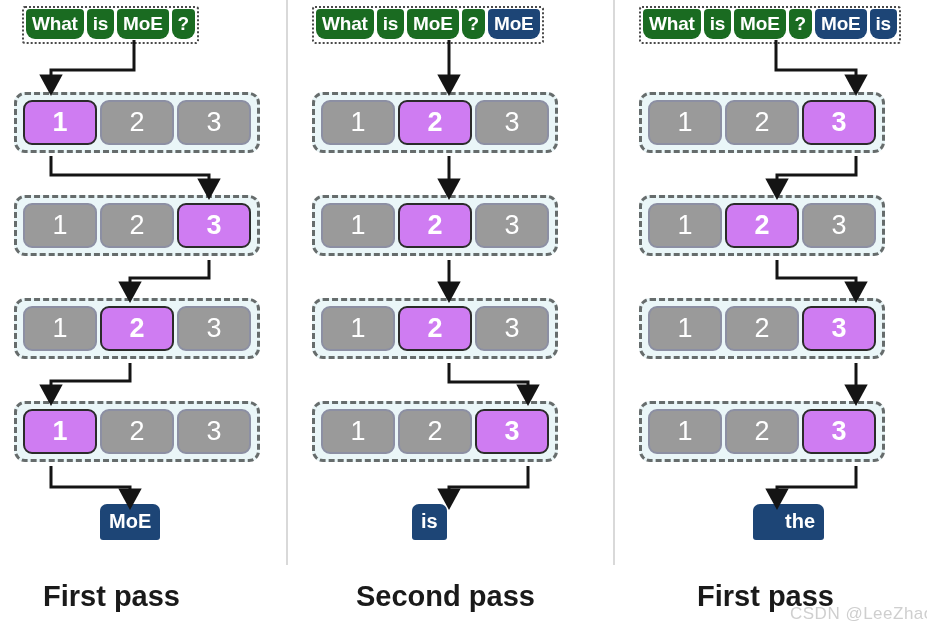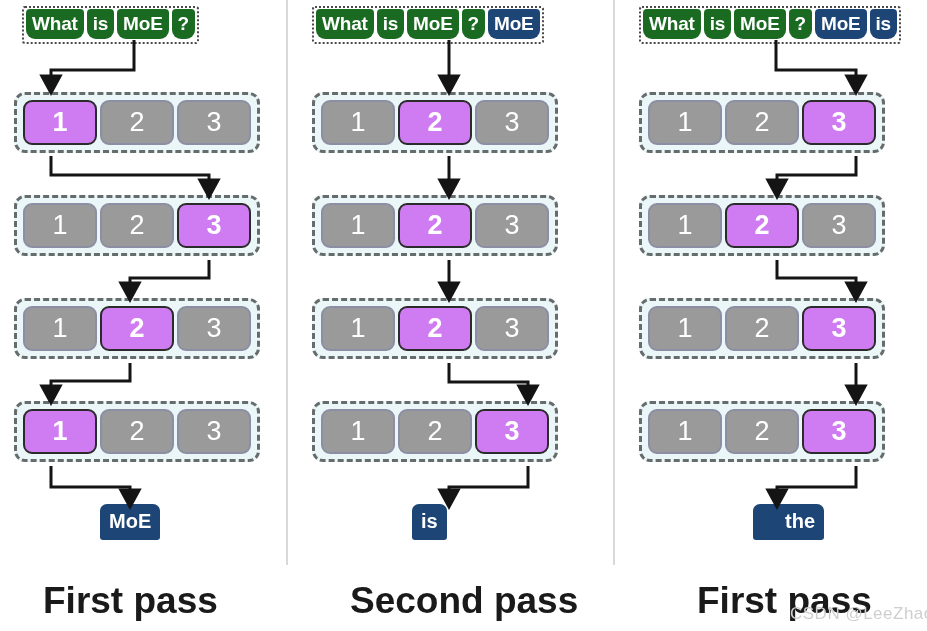--- a/index.html
+++ b/index.html
@@ -94,25 +94,25 @@
     padding:7px 9px 9px 9px;
     border-radius:7px 7px 3px 3px;
   }
   #col-1 .output{left:100px;top:504px;}
   #col-2 .output{left:124px;top:504px;}
   #col-3 .output{left:138px;top:504px;padding-left:32px;}
 
   
   .caption{
     position:absolute;top:580px;
-    font-size:37px;font-weight:bold;color:#1a1a1a;
+    font-size:29px;font-weight:bold;color:#1a1a1a;
     white-space:nowrap;
   }
   #col-1 .caption{left:43px;}
-  #col-2 .caption{left:62px;}
+  #col-2 .caption{left:68px;}
   #col-3 .caption{left:82px;}
 
   
   .arrows{position:absolute;left:0;top:0;width:927px;height:631px;pointer-events:none;}
 
   
   .watermark{
     position:absolute;left:790px;top:604px;
     font-size:17px;color:#cfcfcf;
     letter-spacing:0.5px;white-space:nowrap;

